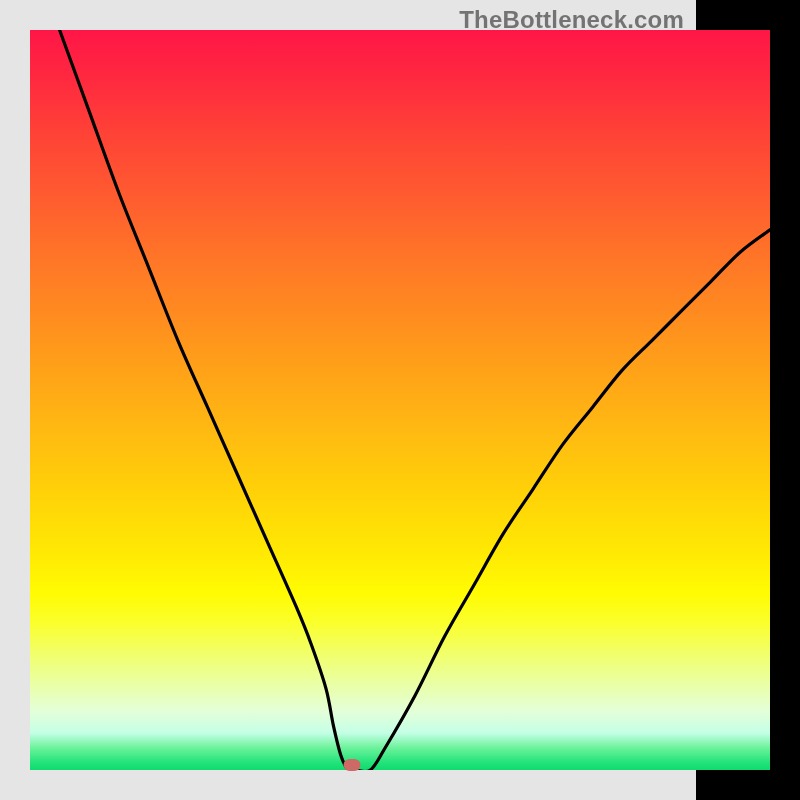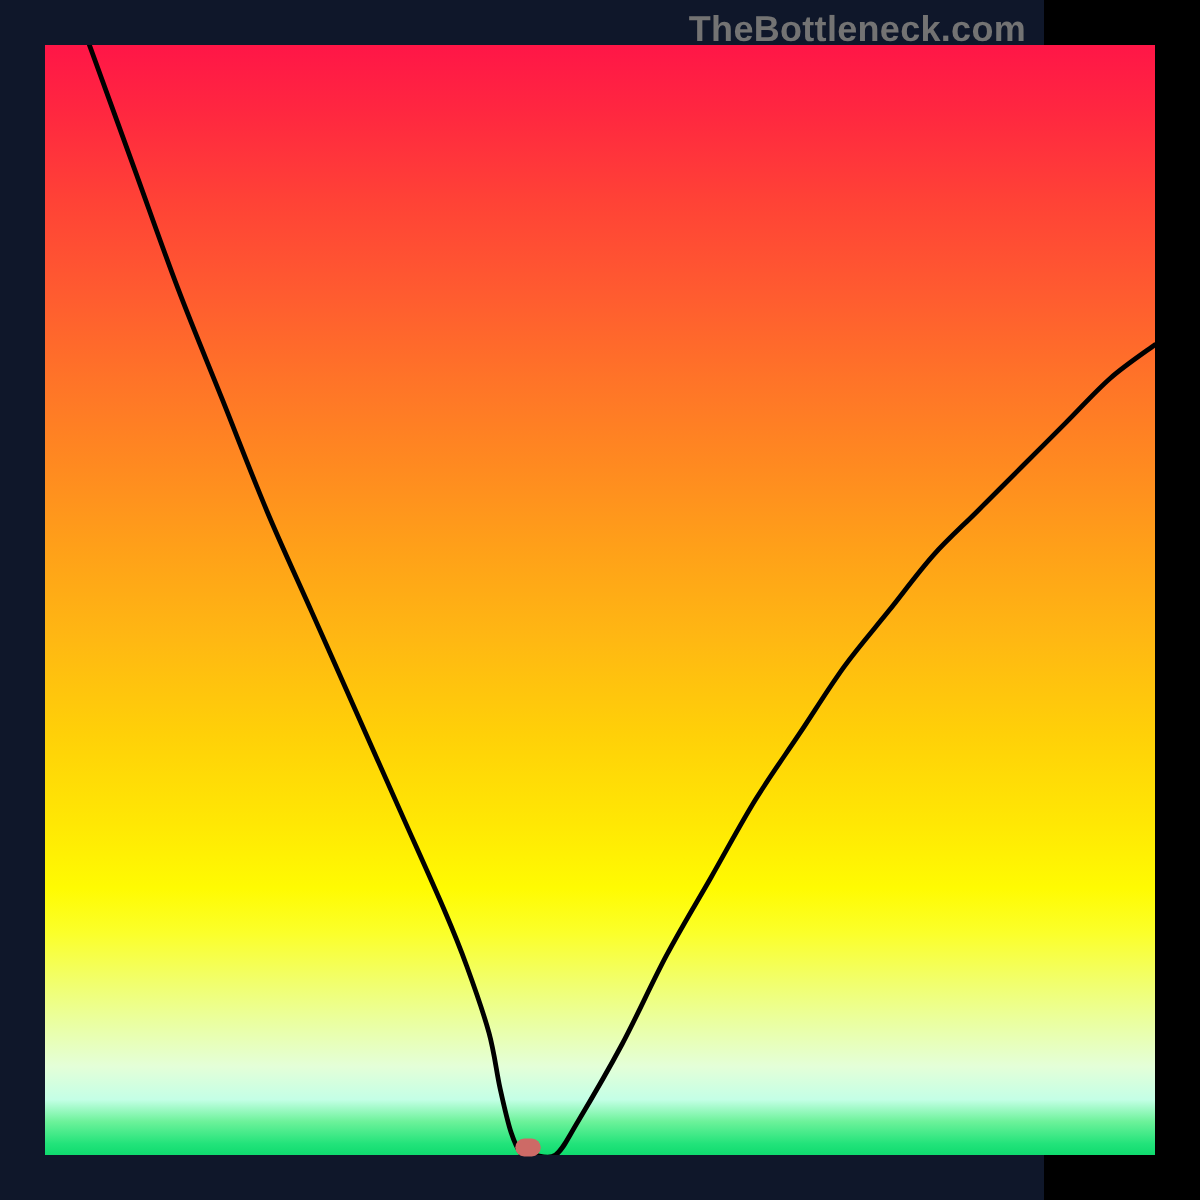--- a/index.html
+++ b/index.html
@@ -1,16 +1,16 @@
 <!DOCTYPE html>
 <html><head>
 <meta charset="utf-8">
 <style>
   html,body{margin:0;padding:0;width:800px;height:800px;background:#000;overflow:hidden;font-family:Arial,Helvetica,sans-serif}
-  .frame{position:absolute;left:0;top:0;width:696px;height:800px;background:#0f172a}
+  .frame{position:absolute;left:0;top:0;width:696px;height:800px;background:#e5e5e5}
   .plot{position:absolute;left:30px;top:30px;width:740px;height:740px;
         background:linear-gradient(to bottom,
           #ff1647 0%,
           #ff2740 6%,
           #ff4236 14%,
           #ff5a30 22%,
           #ff7328 30%,
           #ff8a20 38%,
           #ffa218 46%,
           #ffb912 54%,

